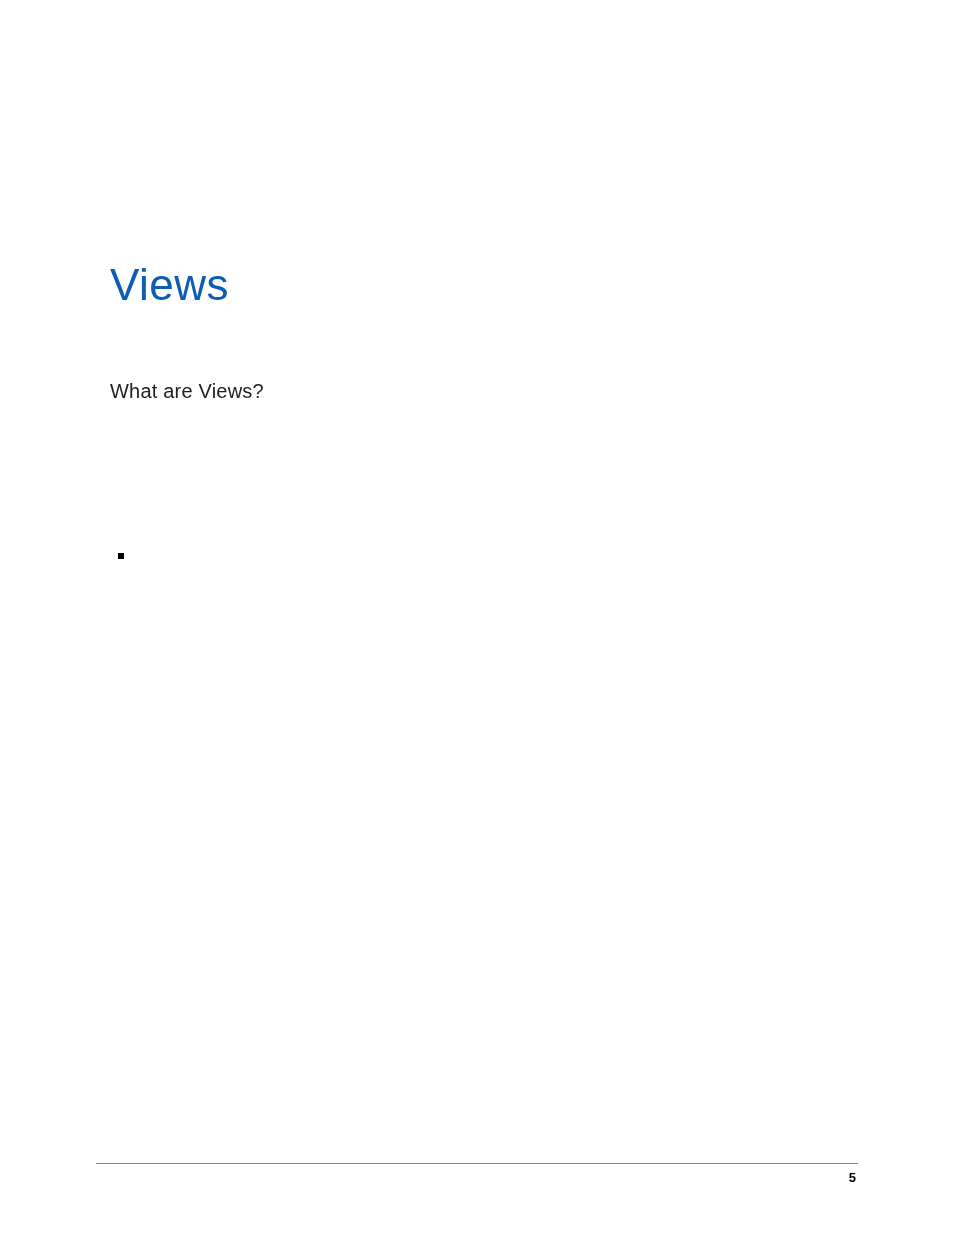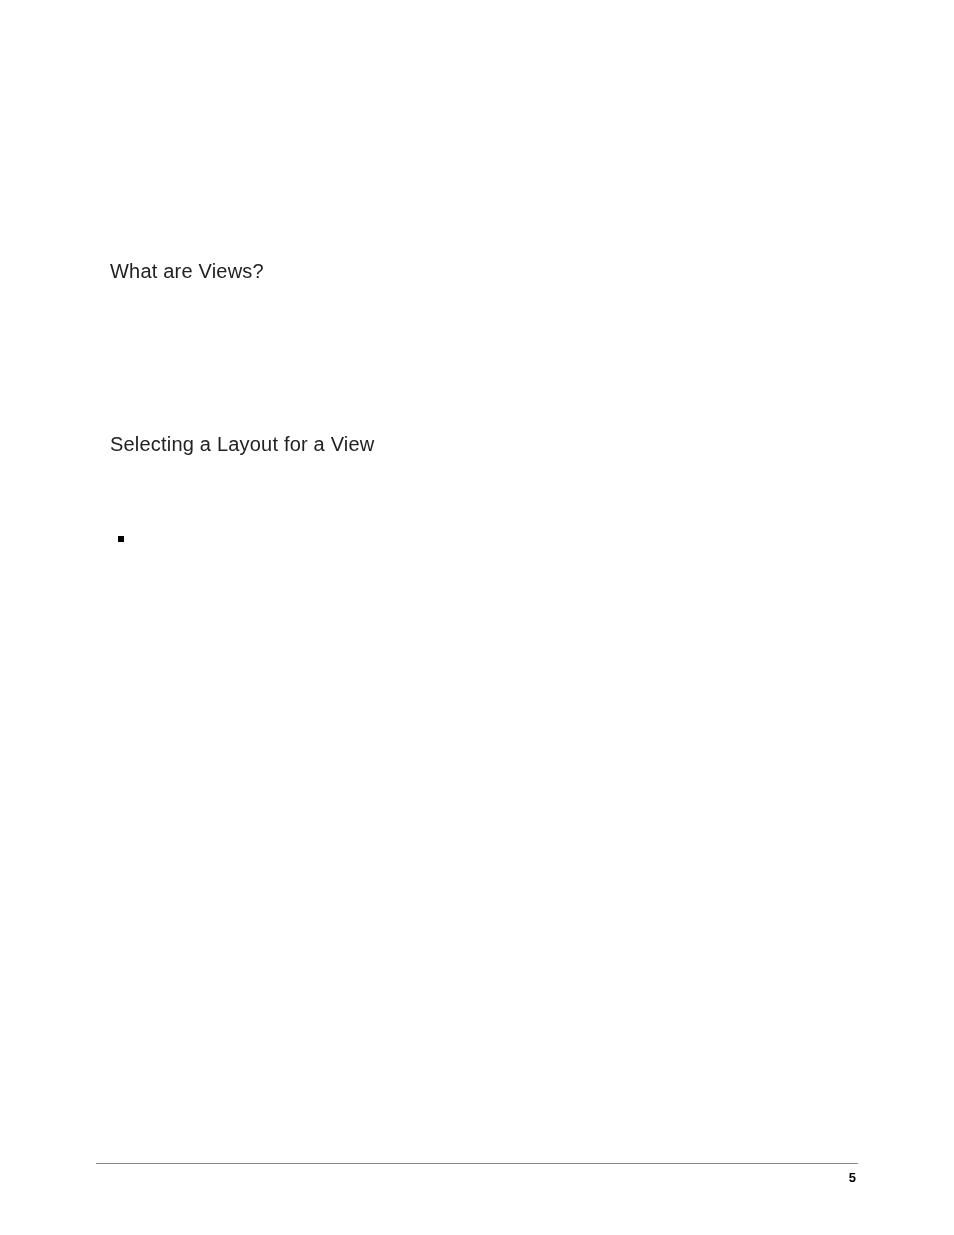--- a/index.html
+++ b/index.html
@@ -51,20 +51,20 @@
     font-size: 13px;
     font-weight: 700;
     color: #000000;
     padding-right: 2px;
   }
 </style>
 </head>
 <body>
 
 <div class="page">
+  <h1 class="chapter-title">Views</h1>
   <h2 class="section-heading">What are Views?</h2>
-  <h2 class="section-heading second">Selecting a Layout for a View</h2>
   <div class="bullet"></div>
 </div>
 
 <div class="footer">
   <span class="page-number">5</span>
 </div>
 
 </body></html>

